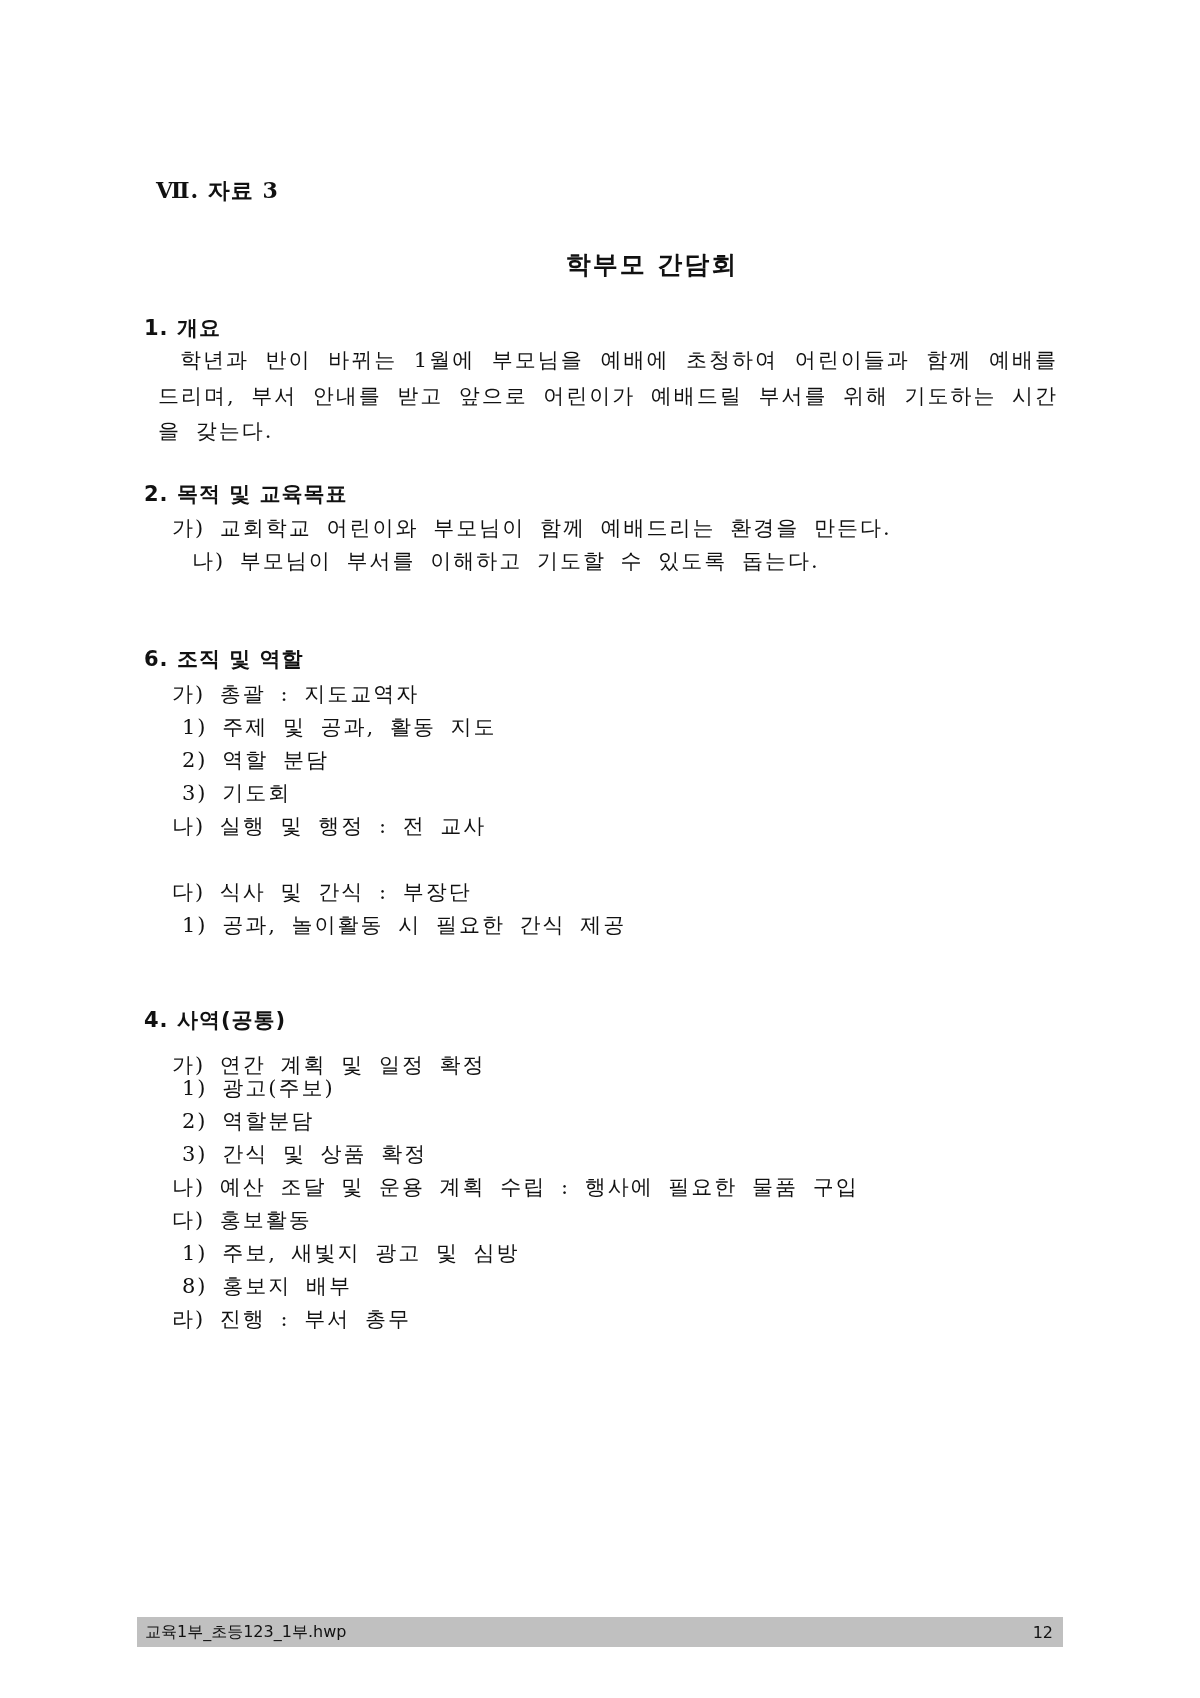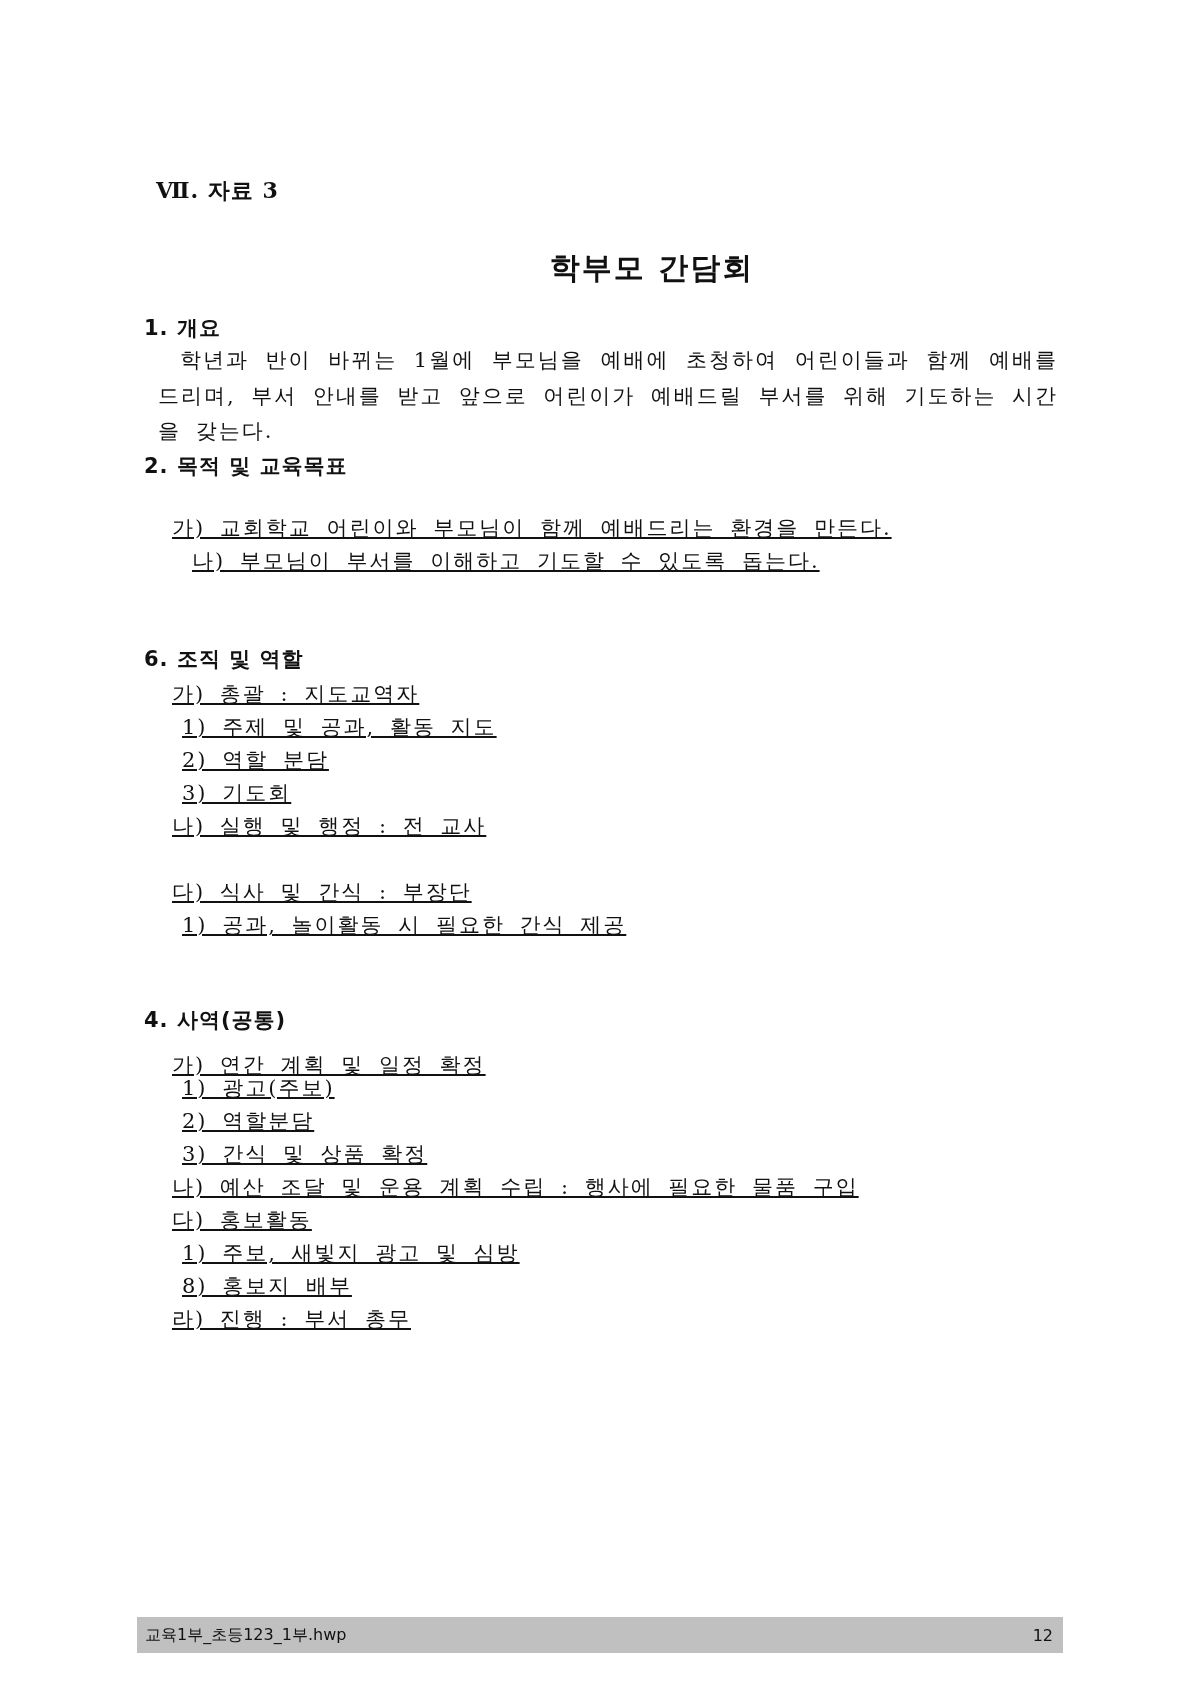--- a/index.html
+++ b/index.html
@@ -30,21 +30,21 @@
       font-weight: bold;
       font-family: "DejaVu Serif", "Liberation Serif", serif;
       letter-spacing: 1px;
     }
     .doc-title {
       position: absolute;
       left: 0;
       width: 1200px;
       top: 248px;
       text-align: center;
-      font-size: 30px;
+      font-size: 25px;
       font-weight: bold;
       font-family: "DejaVu Sans", "Liberation Sans", sans-serif;
       letter-spacing: 2px;
       padding-left: 104px;
       box-sizing: border-box;
     }
     .heading {
       position: absolute;
       left: 144px;
       font-size: 21px;
@@ -63,30 +63,29 @@
       letter-spacing: 2px;
       word-spacing: 6px;
     }
     .para .indent { display: inline-block; width: 22px; }
     .line {
       position: absolute;
       font-size: 21px;
       letter-spacing: 2px;
       word-spacing: 6px;
       white-space: nowrap;
-      text-decoration: underline;
     }
     .l1 { left: 172px; }
     .l2 { left: 182px; }
     .footer {
       position: absolute;
       left: 137px;
       top: 1617px;
       width: 926px;
-      height: 36px;
+      height: 30px;
       background: #c0c0c0;
       font-family: "DejaVu Sans", "Liberation Sans", sans-serif;
       font-size: 16px;
       color: #111111;
       display: flex;
       align-items: center;
       justify-content: space-between;
       padding: 0 10px 0 8px;
       box-sizing: border-box;
     }
@@ -95,21 +94,21 @@
 <body>
 
 <div class="page">
 
   <div class="section-label">Ⅶ. 자료 3</div>
   <div class="doc-title">학부모 간담회</div>
 
   <div class="heading" style="top:314px;">1. 개요</div>
   <div class="para" style="top:343px;"><span class="indent"></span><span>학년과 반이 바뀌는 1월에 부모님을 예배에 초청하여 어린이들과 함께 예배를 드리며, 부서 안내를 받고 앞으로 어린이가 예배드릴 부서를 위해 기도하는 시간을 갖는다.</span></div>
 
-  <div class="heading" style="top:452px;">2. 목적 및 교육목표</div>
+  <div class="heading" style="top:480px;">2. 목적 및 교육목표</div>
   <div class="line l1" style="top:514px;">가) 교회학교 어린이와 부모님이 함께 예배드리는 환경을 만든다.</div>
   <div class="line l1" style="top:547px;margin-left:20px;">나) 부모님이 부서를 이해하고 기도할 수 있도록 돕는다.</div>
 
   <div class="heading" style="top:645px;">6. 조직 및 역할</div>
   <div class="line l1" style="top:680px;">가) 총괄 : 지도교역자</div>
   <div class="line l2" style="top:713px;">1) 주제 및 공과, 활동 지도</div>
   <div class="line l2" style="top:746px;">2) 역할 분담</div>
   <div class="line l2" style="top:779px;">3) 기도회</div>
   <div class="line l1" style="top:812px;">나) 실행 및 행정 : 전 교사</div>
   <div class="line l1" style="top:878px;">다) 식사 및 간식 : 부장단</div>

